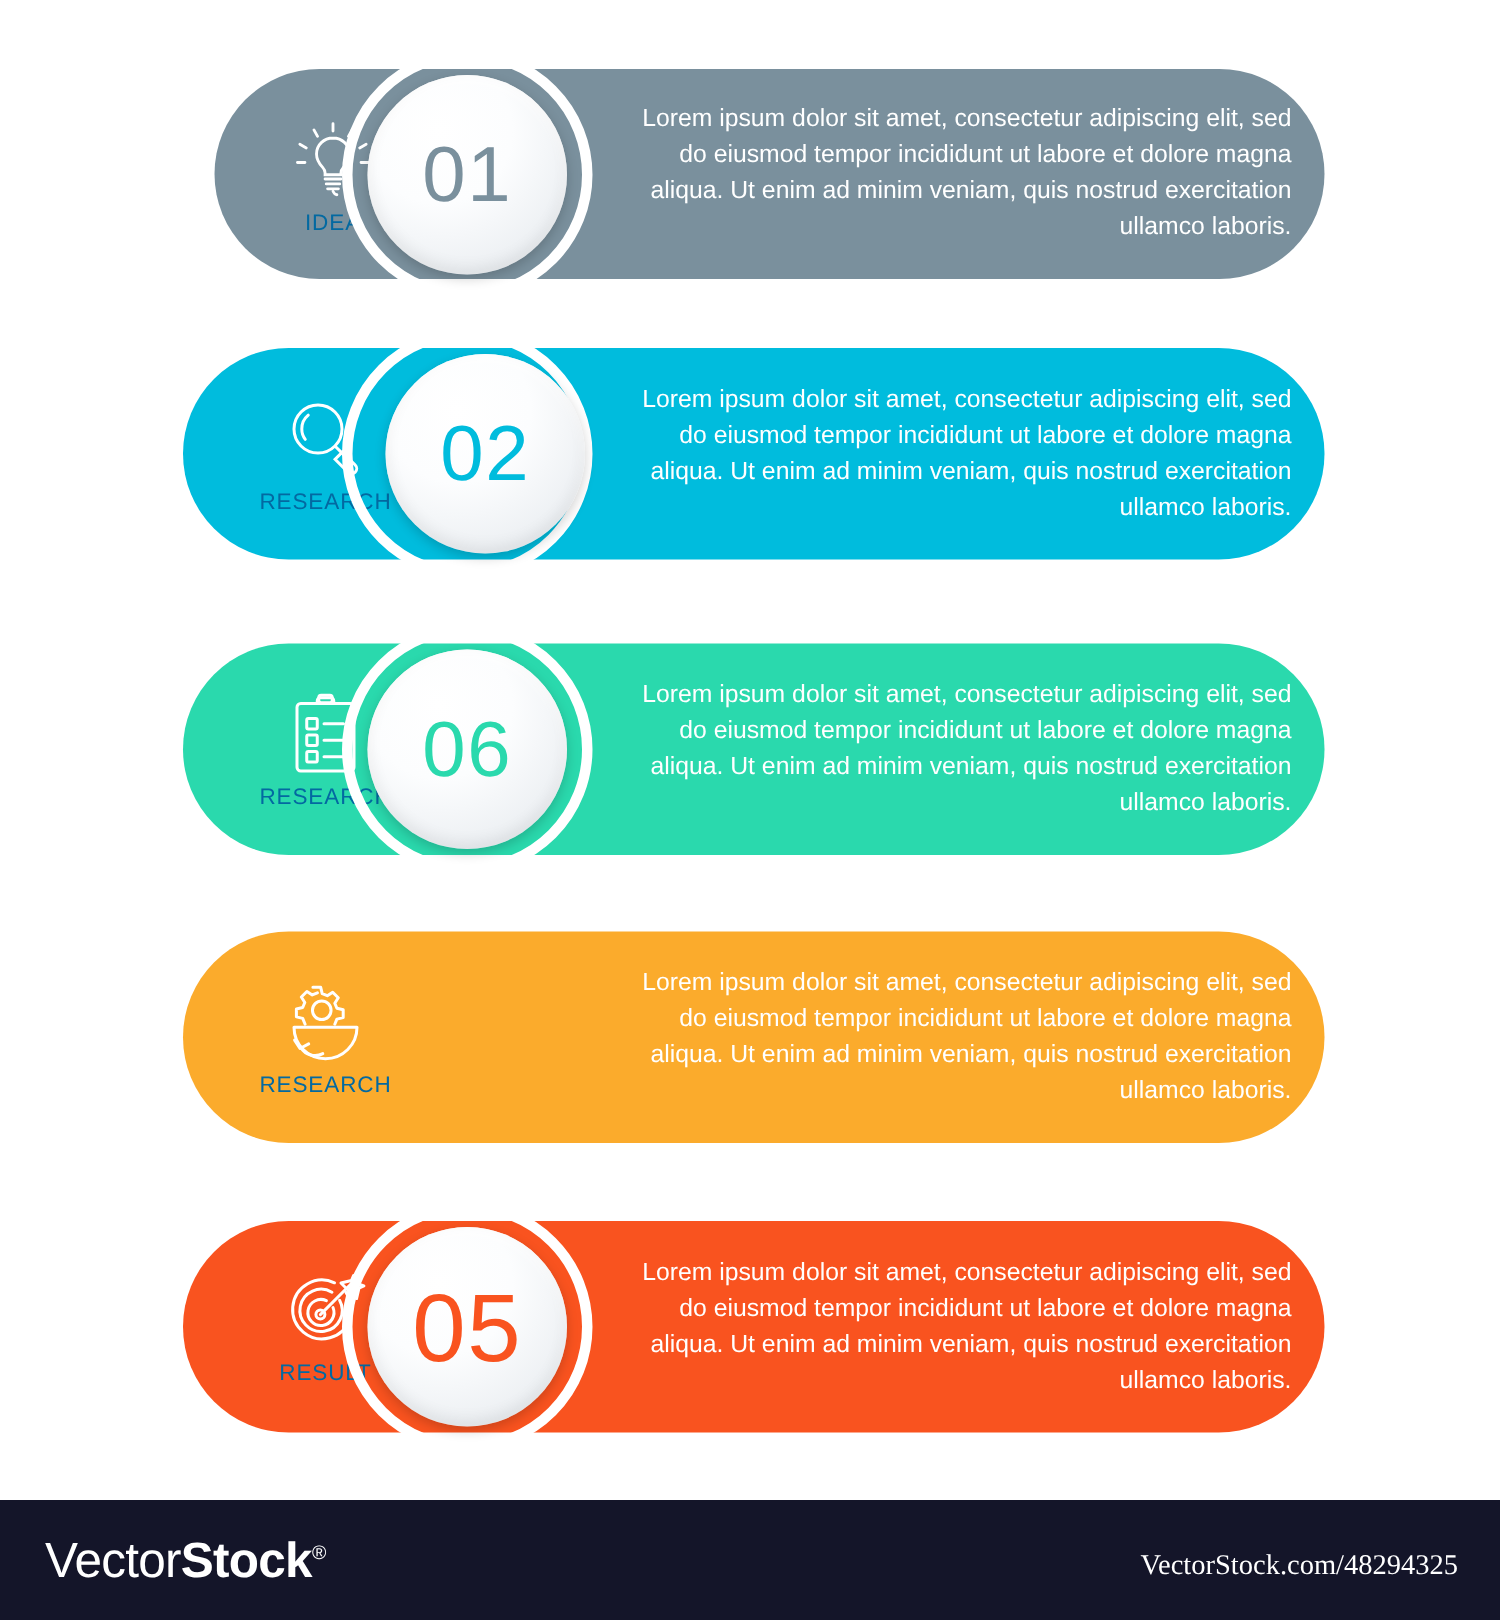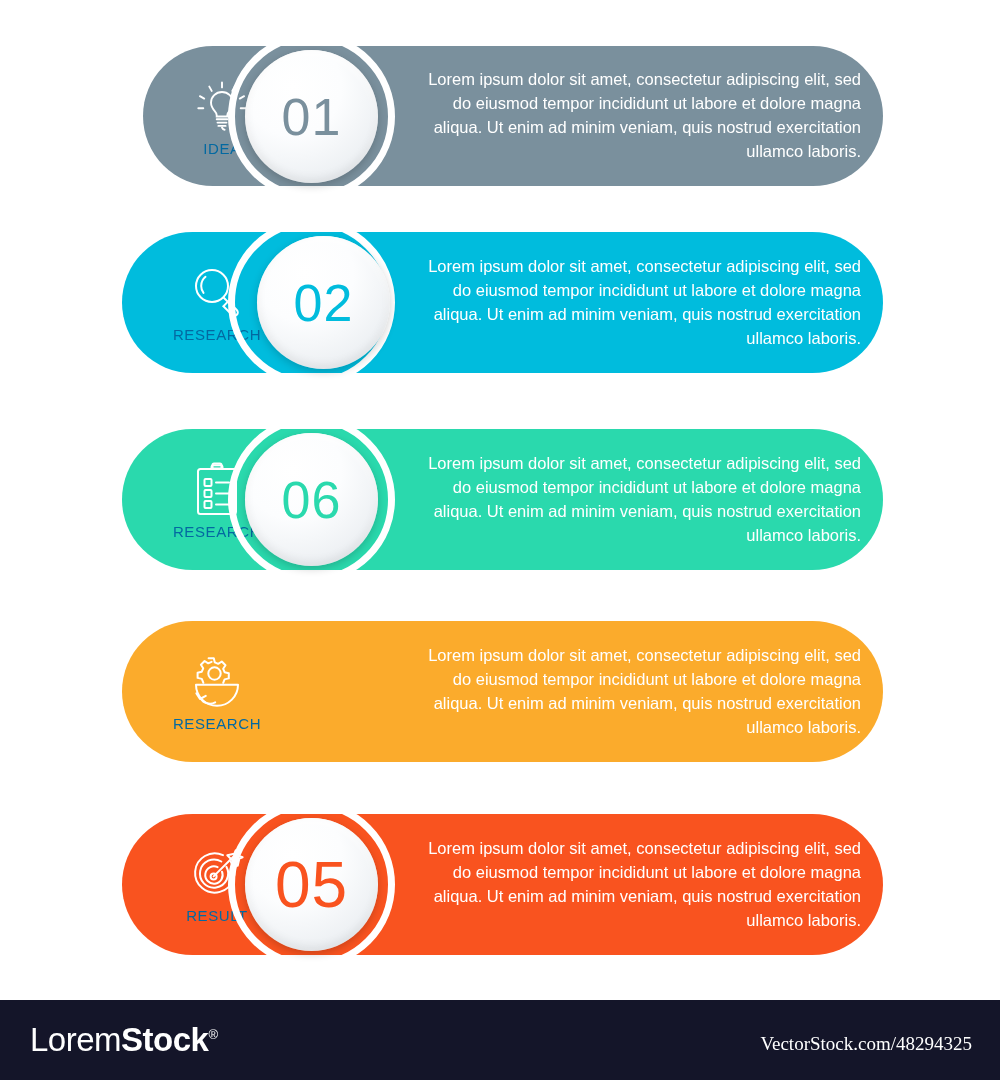--- a/index.html
+++ b/index.html
@@ -277,16 +277,16 @@
       </div>
     </div>
 
     <div class="copy" style="left:289px; top:23px; width:450px;">Lorem ipsum dolor sit amet, consectetur adipiscing elit, sed do eiusmod tempor incididunt ut labore et dolore magna aliqua. Ut enim ad minim veniam, quis nostrud exercitation ullamco laboris.</div>
   </div>
 
 </div>
 
 <div id="footer">
   <div id="footer-logo">
-    <span class="lg-light">Lorem</span><span class="lg-bold">Stock</span><span class="lg-reg">®</span>
+    <span class="lg-light">Vector</span><span class="lg-bold">Stock</span><span class="lg-reg">®</span>
   </div>
   <div id="footer-url">VectorStock.com/48294325</div>
 </div>
 
 </body></html>

